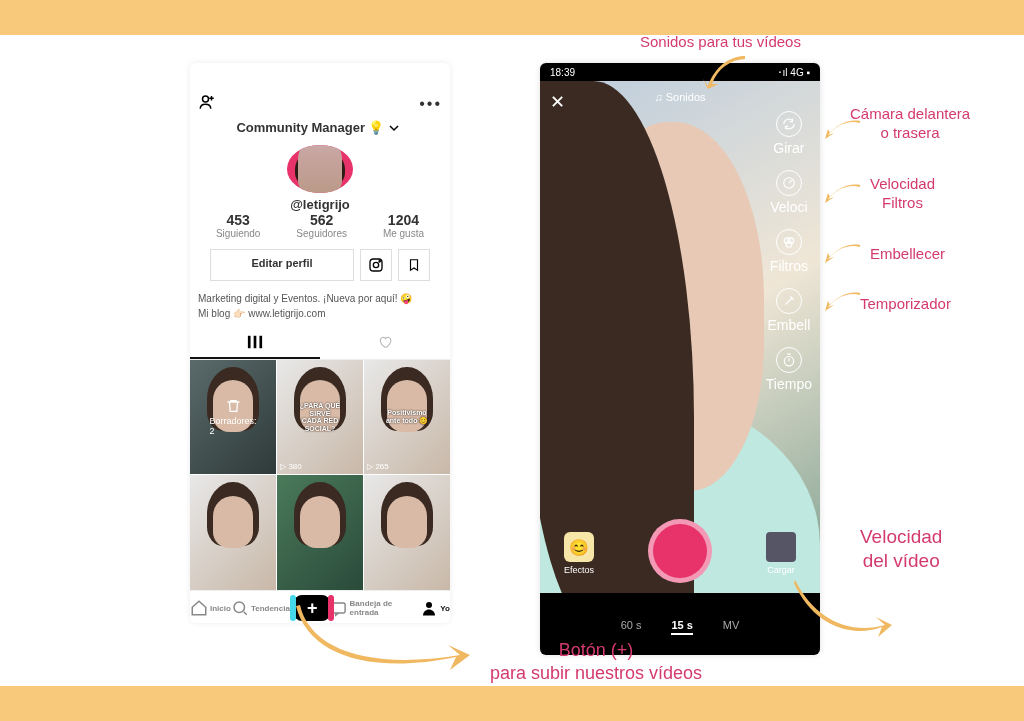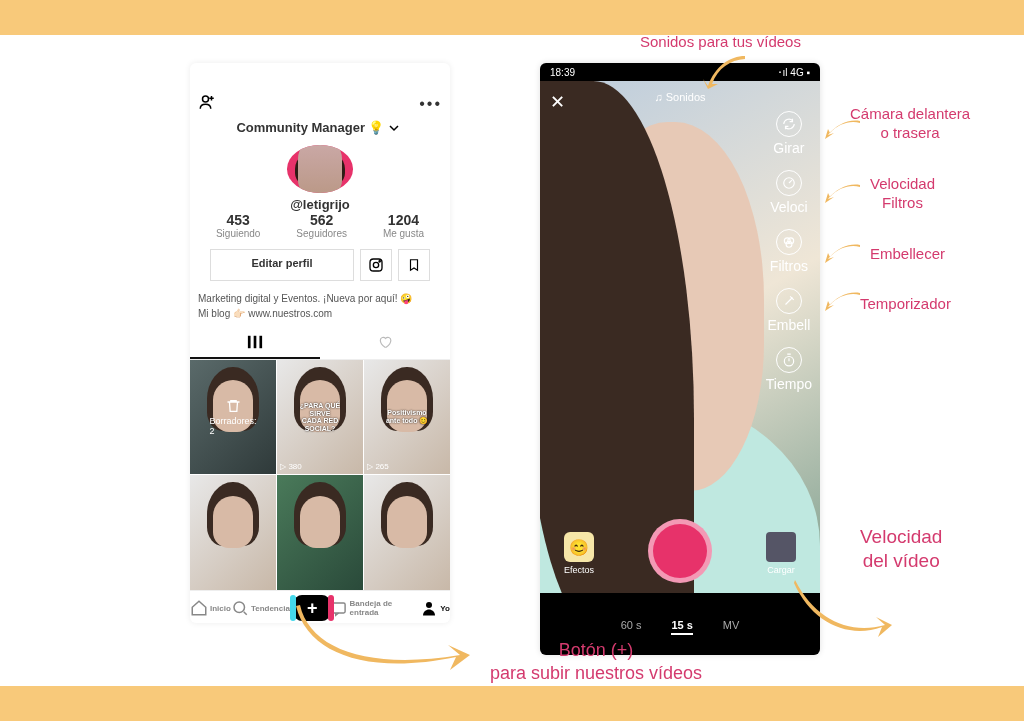--- a/index.html
+++ b/index.html
@@ -129,21 +129,21 @@
       </div>
       <div class="iconbtn">
         <svg width="14" height="16" viewBox="0 0 24 24" fill="none" stroke="#000" stroke-width="2">
             <path d="M6 3h12v18l-6-4-6 4z"></path>
           </svg>
       </div>
     </div>
 
     <div class="bio">
       <div>Marketing digital y Eventos. ¡Nueva por aquí! 🤪</div>
-      <div>Mi blog 👉🏻 www.nuestros.com</div>
+      <div>Mi blog 👉🏻 www.letigrijo.com</div>
     </div>
 
     <div class="tabs">
       <div class="active">
         <svg width="16" height="14" viewBox="0 0 18 14" fill="#000">
             <rect x="1" y="0" width="3" height="14"></rect>
             <rect x="7.5" y="0" width="3" height="14"></rect>
             <rect x="14" y="0" width="3" height="14"></rect>
           </svg>
       </div>

